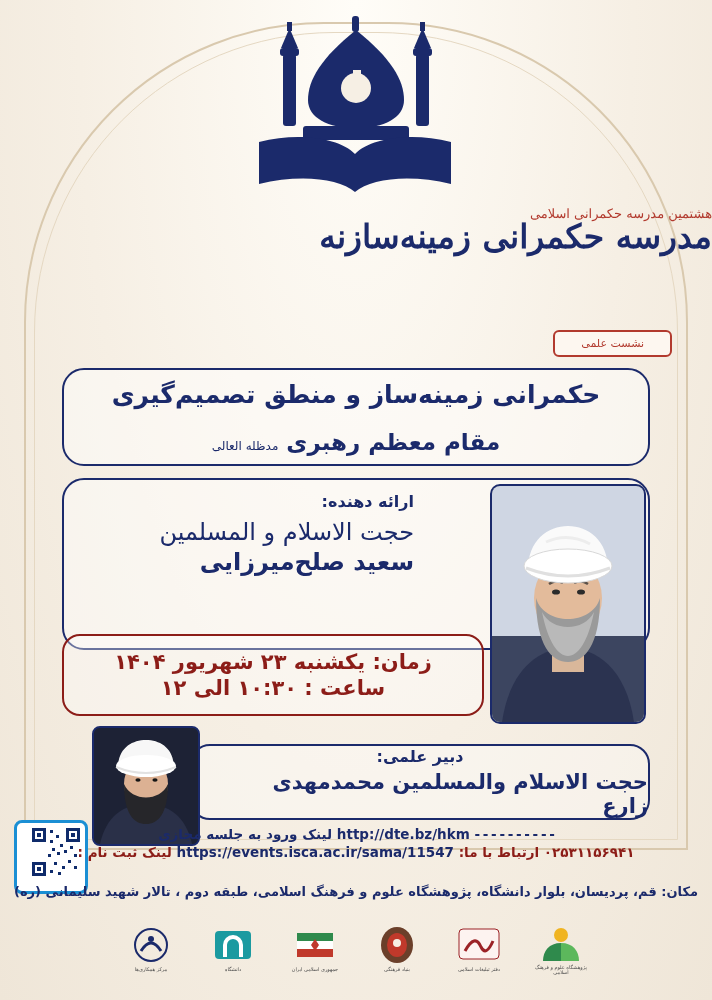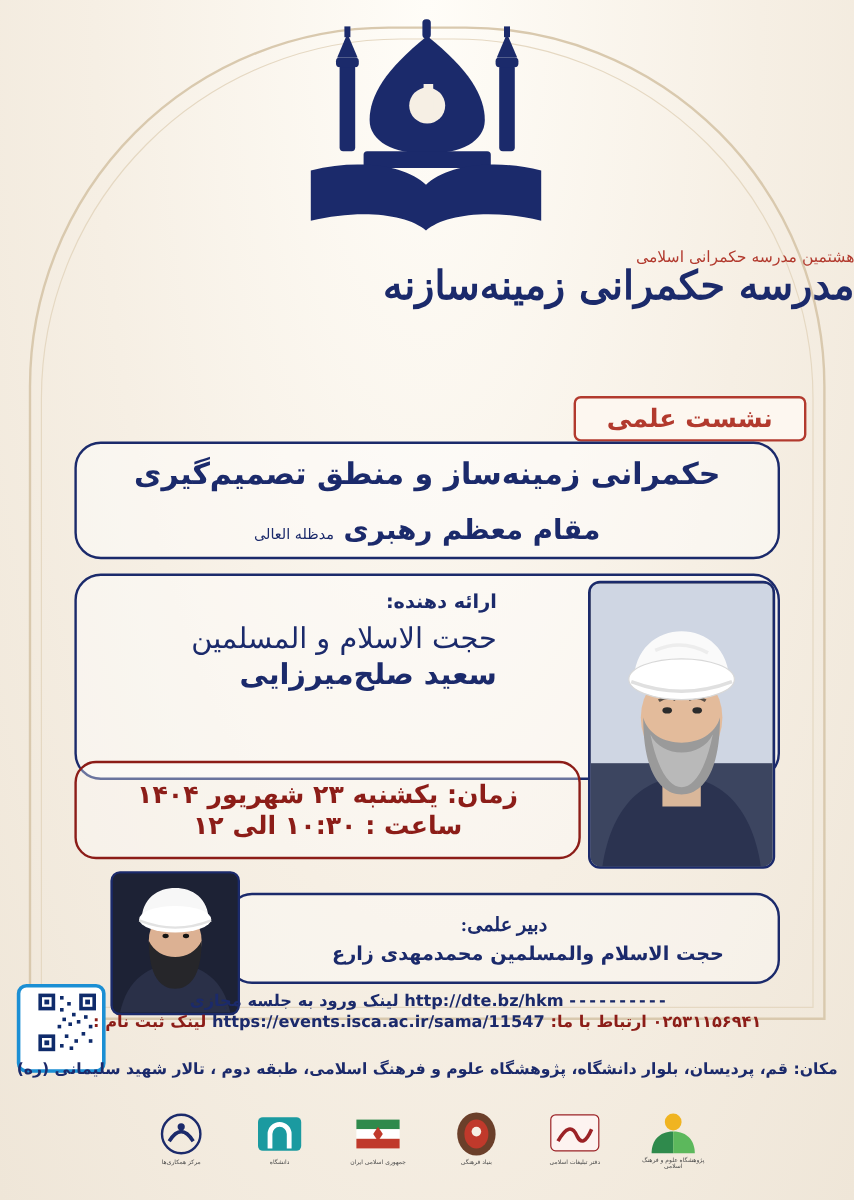--- a/index.html
+++ b/index.html
@@ -34,21 +34,21 @@
   }
   .brand-main{
     color:#1b2a6b;font-size:33px;font-weight:bold;margin-top:-4px;
     font-family:"DejaVu Serif","Liberation Serif",serif;
     letter-spacing:-1px;
   }
   
   .badge{
     position:absolute;top:330px;right:40px;
     border:2px solid #b23a2e;border-radius:6px;
-    color:#b23a2e;font-size:21px;font-weight:bold;
+    color:#b23a2e;font-size:11px;font-weight:normal;
     padding:5px 26px;background:#fdf7f0;
   }
   
   .box{
     position:absolute;border:2px solid #1b2a6b;border-radius:22px;
     background:rgba(255,255,255,.45);
   }
   .title-box{left:62px;right:62px;top:368px;height:94px;
     display:flex;flex-direction:column;align-items:center;justify-content:center;gap:20px;}
   .title-l1{color:#1b2a6b;font-size:25px;font-weight:bold;}
@@ -75,22 +75,22 @@
     border:2px solid #8c1d18;border-radius:18px;background:rgba(255,255,255,.35);
     display:flex;flex-direction:column;align-items:center;justify-content:center;gap:2px;
   }
   .time-line{color:#8c1d18;font-size:21px;font-weight:bold;}
   
   .sec-box{
     position:absolute;left:190px;right:62px;top:744px;height:72px;
     border:2px solid #1b2a6b;border-radius:20px;background:rgba(255,255,255,.35);
     display:flex;flex-direction:column;align-items:center;justify-content:center;gap:4px;
   }
-  .sec-lbl{color:#1b2a6b;font-size:16px;font-weight:bold;font-family:Liberation Serif, serif;}
-  .sec-name{color:#1b2a6b;font-size:16px;font-weight:bold;margin-left:40px;}
+  .sec-lbl{color:#1b2a6b;font-size:16px;font-weight:bold;}
+  .sec-name{color:#1b2a6b;font-size:21px;font-weight:bold;margin-left:40px;}
   .photo-sec{
     position:absolute;left:92px;top:726px;width:104px;height:116px;
     border:2px solid #1b2a6b;border-radius:8px;overflow:hidden;background:#1d2235;
   }
   
   .qr{
     position:absolute;left:14px;top:820px;width:62px;height:62px;
     background:#fff;border:3px solid #1b8fd4;border-radius:8px;padding:3px;
   }
   

